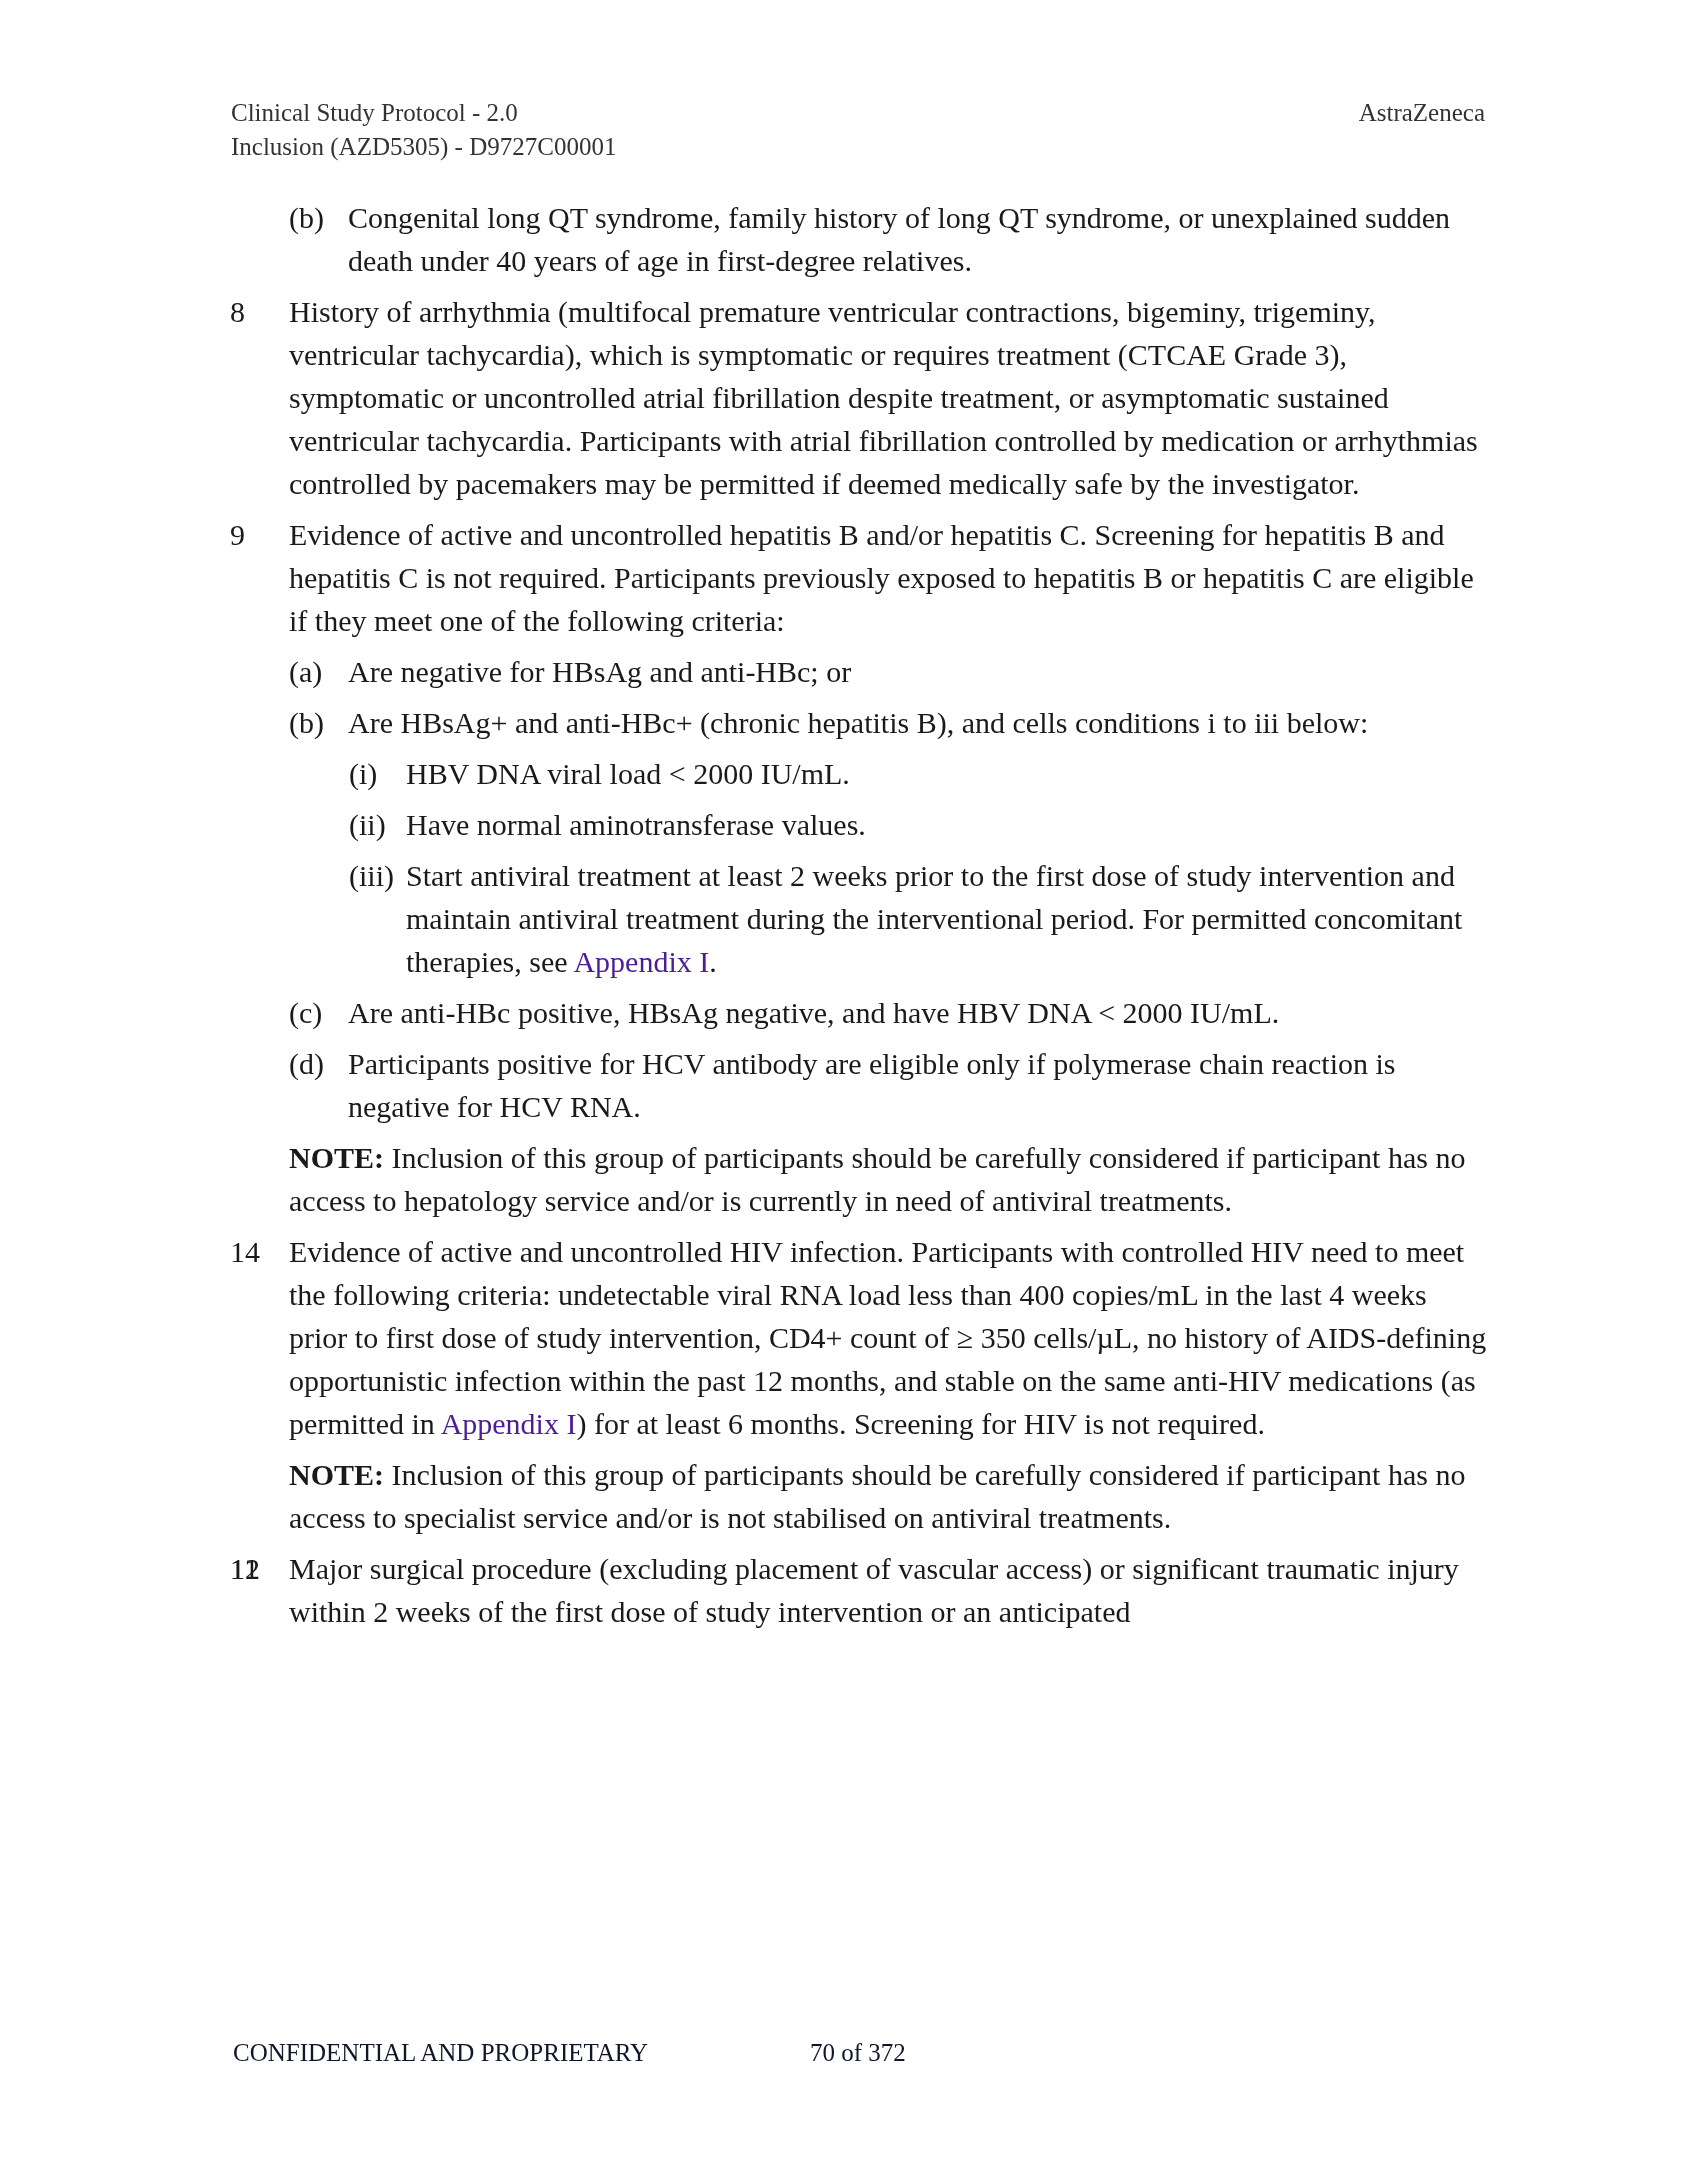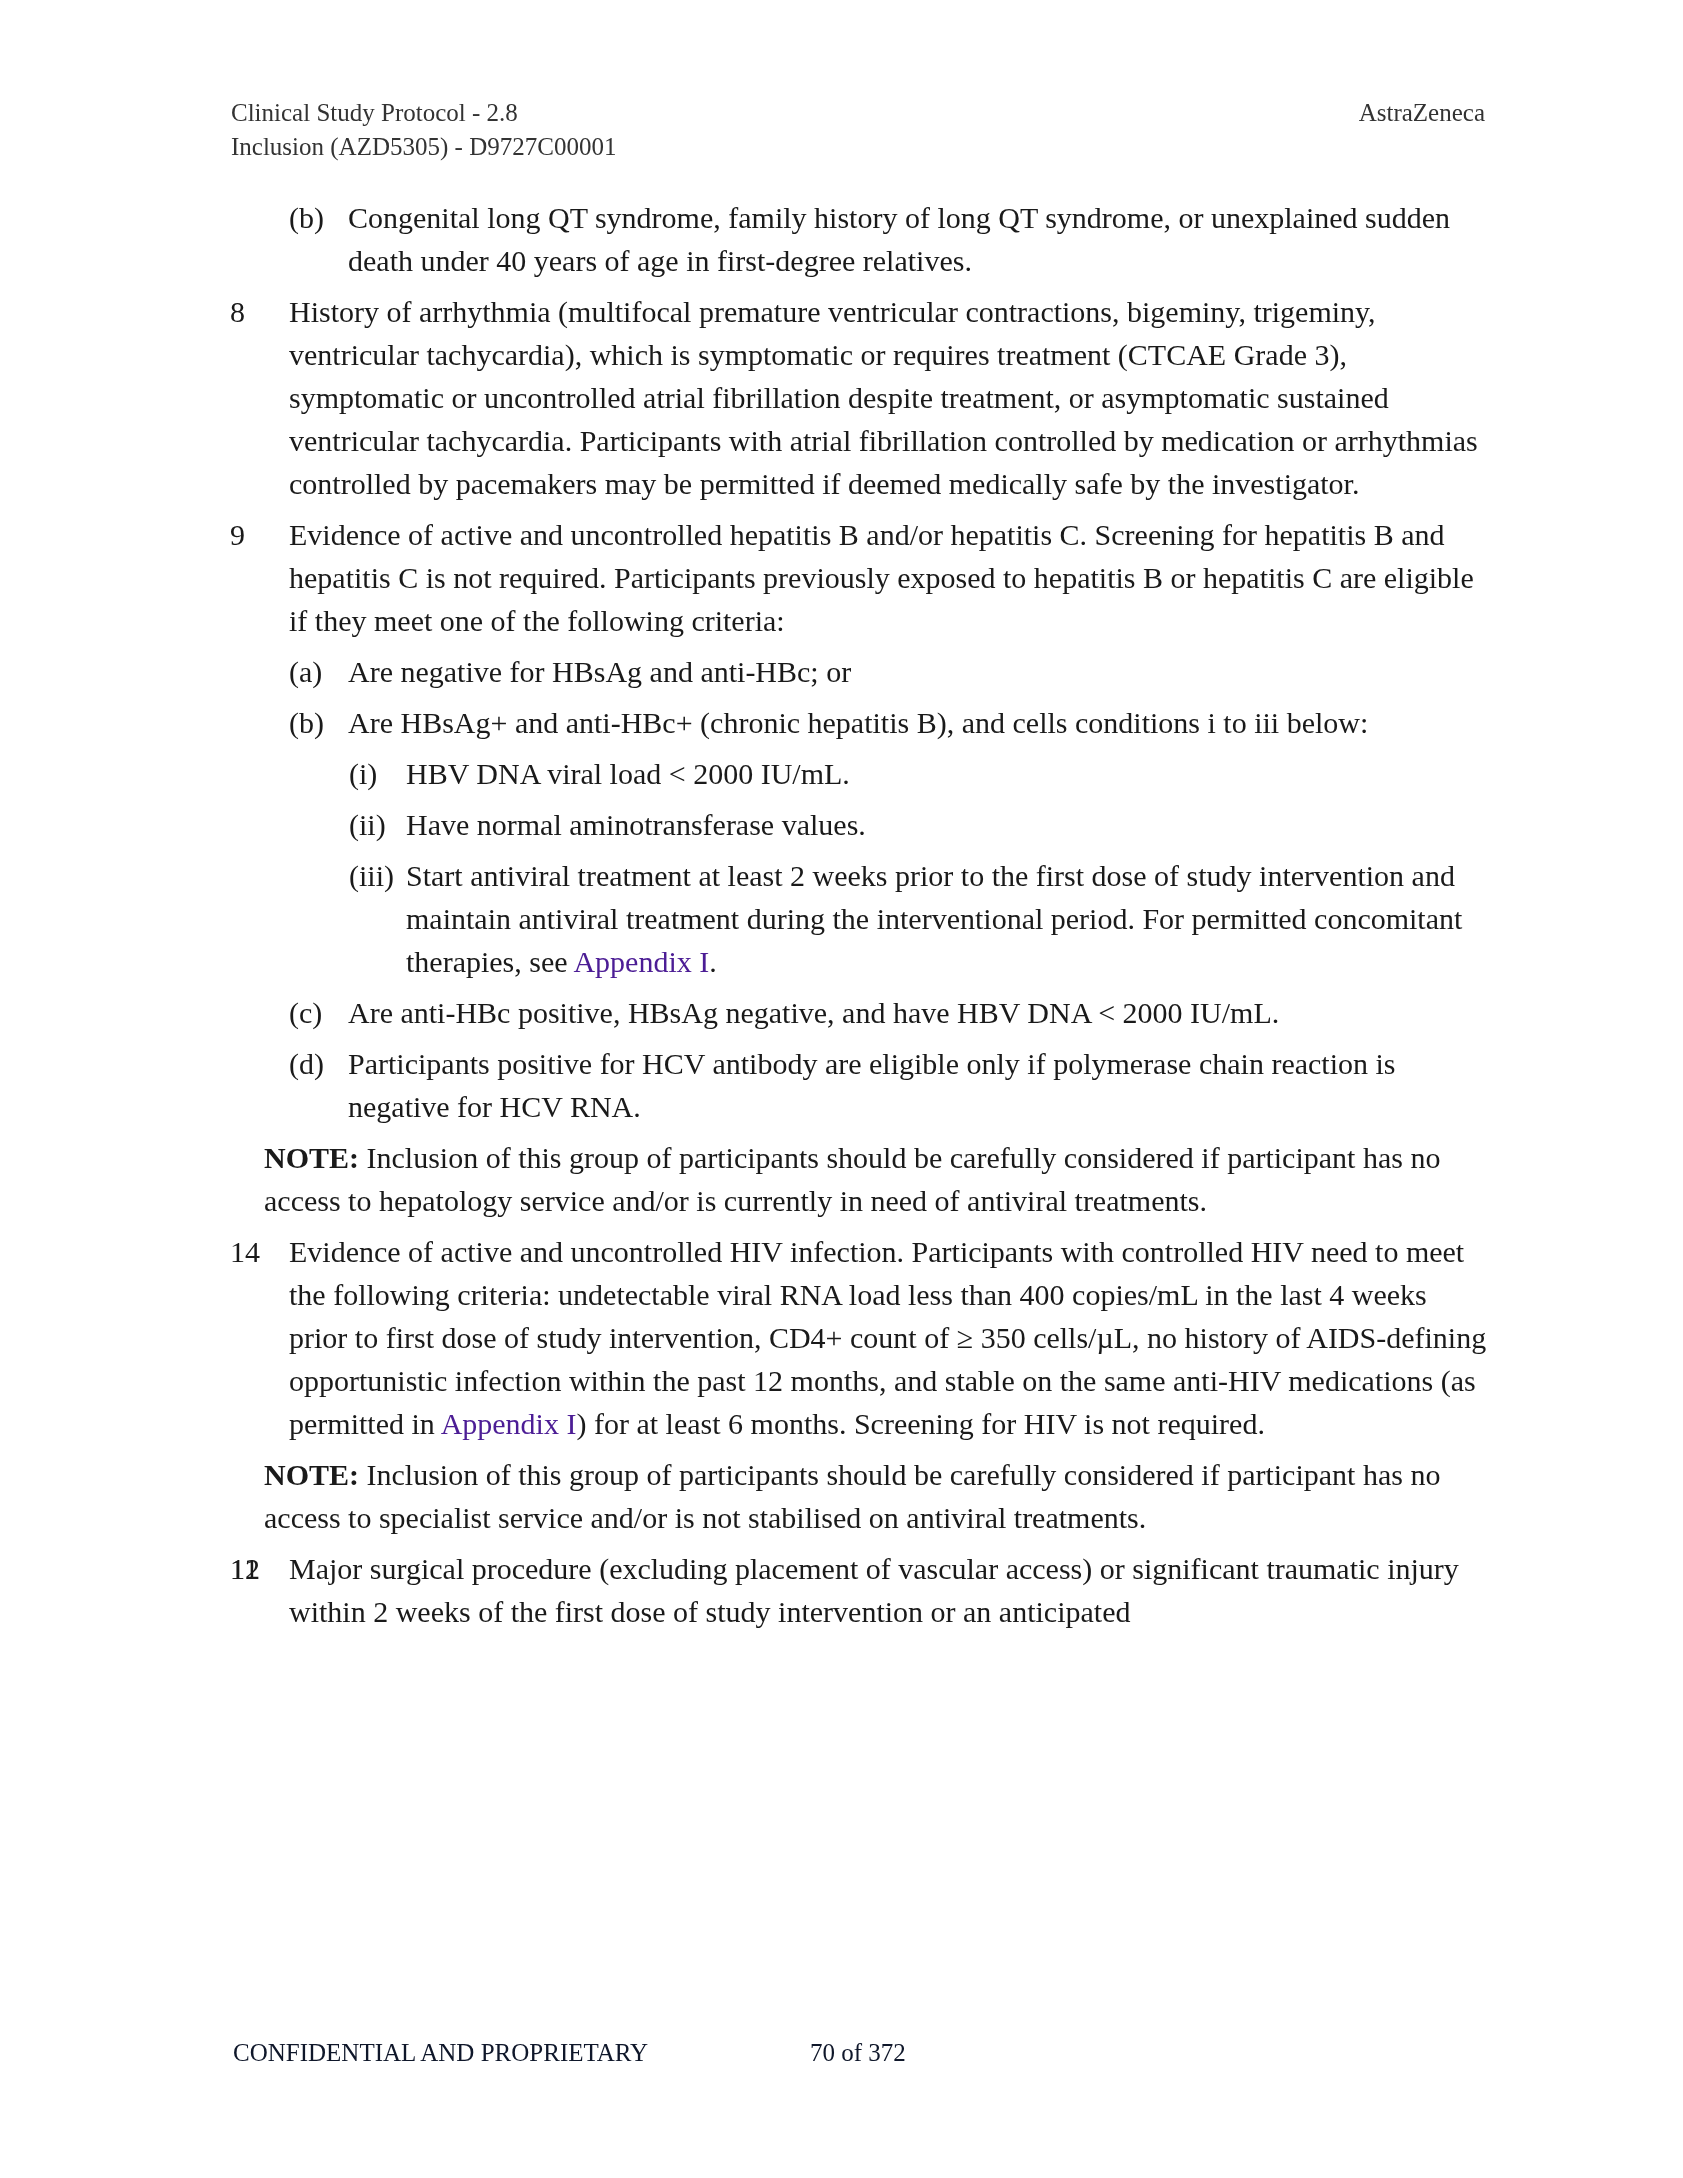--- a/index.html
+++ b/index.html
@@ -9,32 +9,32 @@
   .hdr-left { left:231px; top:96px; }
   .hdr-right { right:198px; top:96px; }
   .content { position:absolute; left:230px; top:196px; width:1257px; font-size:30px; line-height:43px; }
   .para { position:relative; margin-bottom:8px; }
   .lvl0 { padding-left:59px; }
   .lvl0 > .num { position:absolute; left:0; top:0; }
   .lvl1 { margin-left:59px; padding-left:59px; }
   .lvl1 > .num { position:absolute; left:0; top:0; }
   .lvl2 { margin-left:119px; padding-left:57px; }
   .lvl2 > .num { position:absolute; left:0; top:0; }
-  .note { margin-left:34px; }
+  .note { margin-left:59px; }
   .note b { font-weight:bold; }
   .link { color:#4c1d95; text-decoration:none; cursor:pointer; }
   .footer { position:absolute; top:2039px; font-size:25px; color:#0f172a; }
   .footer-left { left:233px; }
   .footer-page { left:810px; }
 </style>
 </head>
 <body>
 
 <div class="hdr hdr-left">
-  <div>Clinical Study Protocol - 2.8</div>
+  <div>Clinical Study Protocol - 2.0</div>
   <div>Inclusion (AZD5305) - D9727C00001</div>
 </div>
 <div class="hdr hdr-right">AstraZeneca</div>
 
 <div class="content">
   <div class="para lvl1">
     <span class="num">(b)</span>
     <span>Congenital long QT syndrome, family history of long QT syndrome, or unexplained sudden death under 40 years of age in first-degree relatives.</span>
   </div>
 

